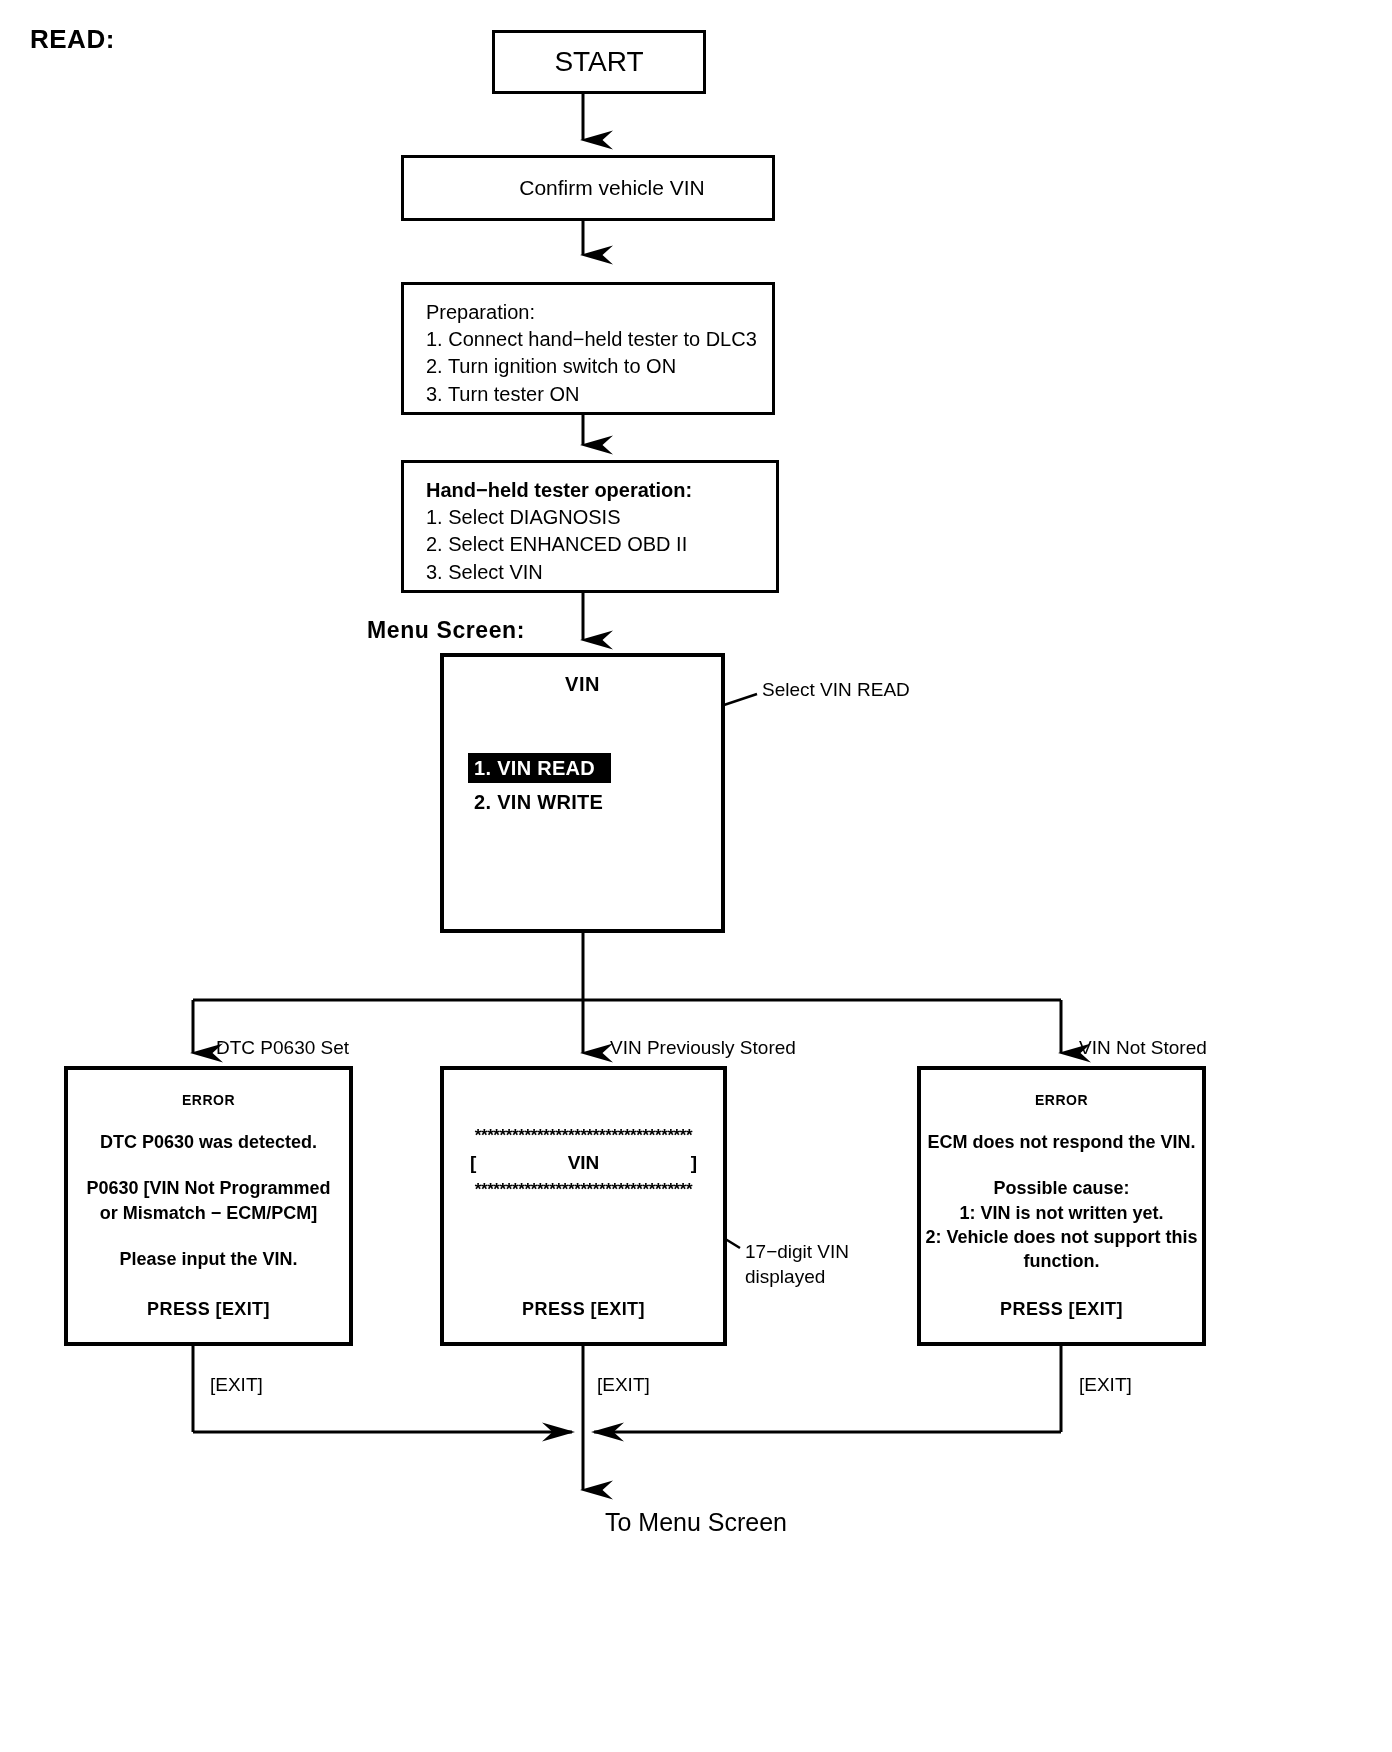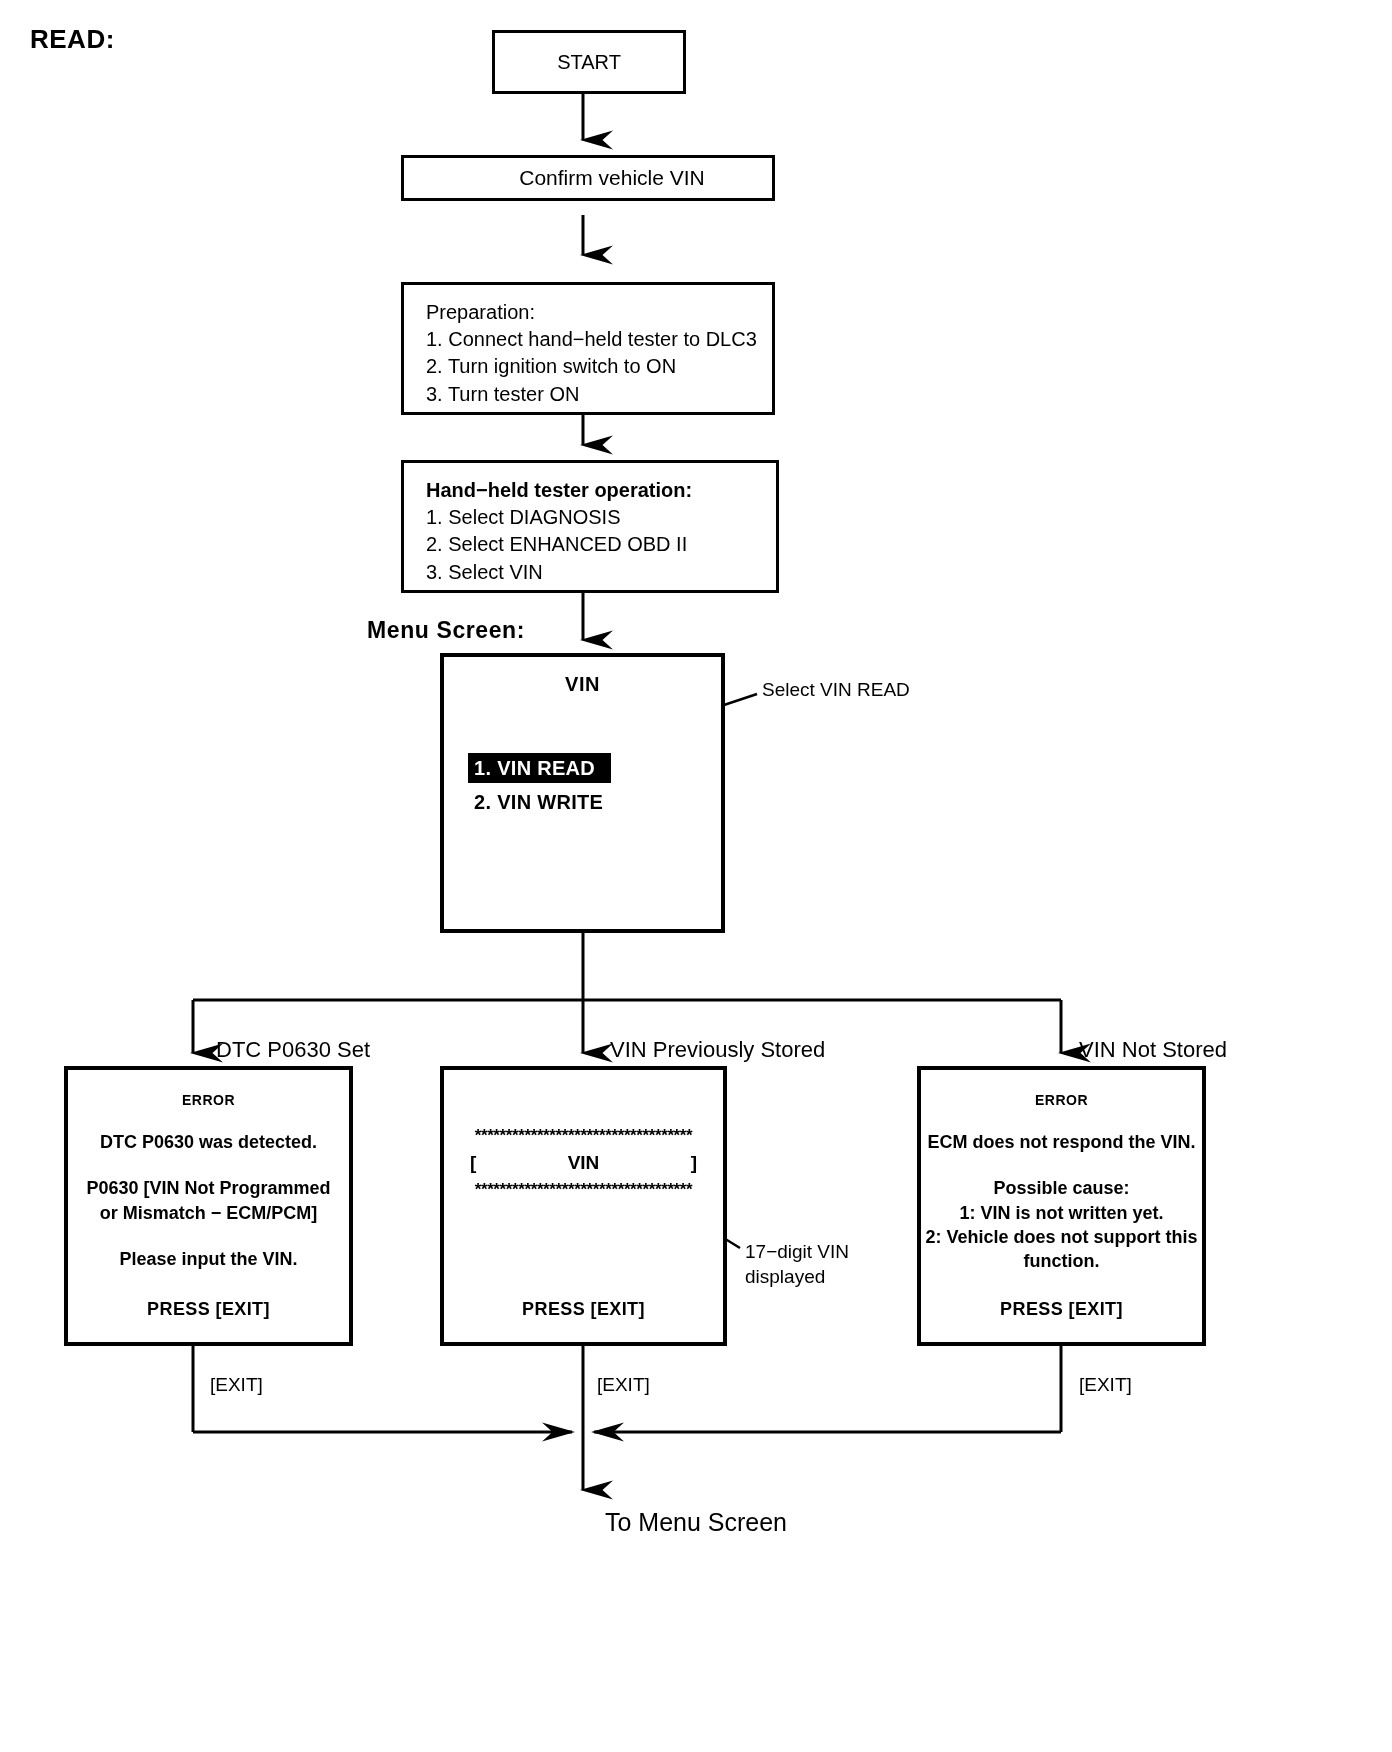--- a/index.html
+++ b/index.html
@@ -48,26 +48,26 @@
   }
 
   .box-center {
     display: flex;
     align-items: center;
     justify-content: center;
   }
 
   .b-start {
     left: 492px; top: 30px;
-    width: 194px; height: 64px;
-    font-size: 20px;
+    width: 214px; height: 64px;
+    font-size: 28px;
   }
   .b-confirm {
     left: 401px; top: 155px;
-    width: 374px; height: 46px;
+    width: 374px; height: 66px;
     font-size: 21px;
     padding-left: 48px;
   }
   .b-prep {
     left: 401px; top: 282px;
     width: 374px; height: 133px;
     padding: 14px 0 0 22px;
     font-size: 20px;
     line-height: 1.36;
   }
@@ -153,21 +153,21 @@
   .vinrow {
     display: flex;
     justify-content: space-between;
     padding: 0 26px;
     font-size: 19px;
     font-weight: bold;
     margin: 6px 0;
   }
 
   
-  .branch-label { font-size: 22px; }
+  .branch-label { font-size: 19px; }
   .bl-left  { left: 216px;  top: 1037px; }
   .bl-mid   { left: 610px;  top: 1037px; }
   .bl-right { left: 1079px; top: 1037px; }
 
   .exit-label { font-size: 19px; }
   .el-left  { left: 210px; top: 1374px; }
   .el-mid   { left: 597px; top: 1374px; }
   .el-right { left: 1079px; top: 1374px; }
 
   

